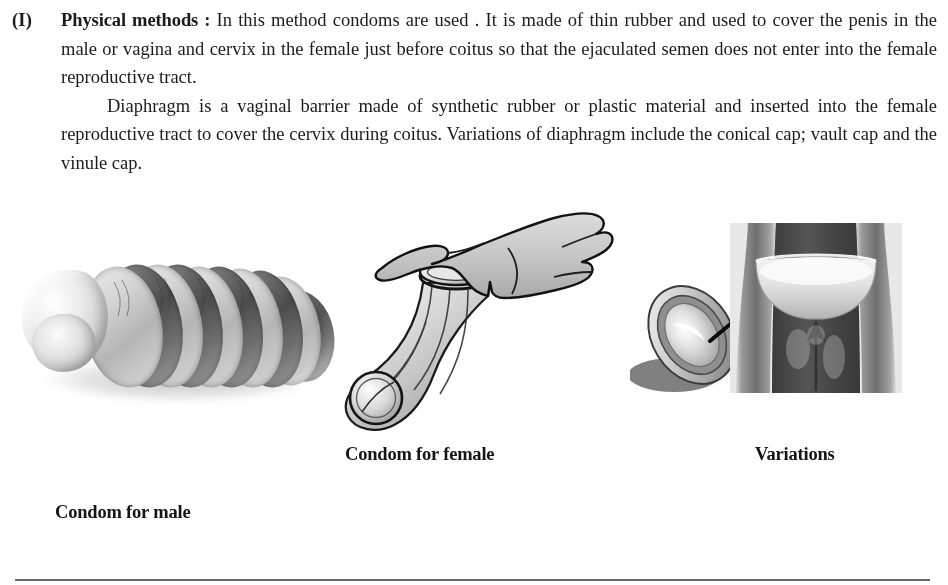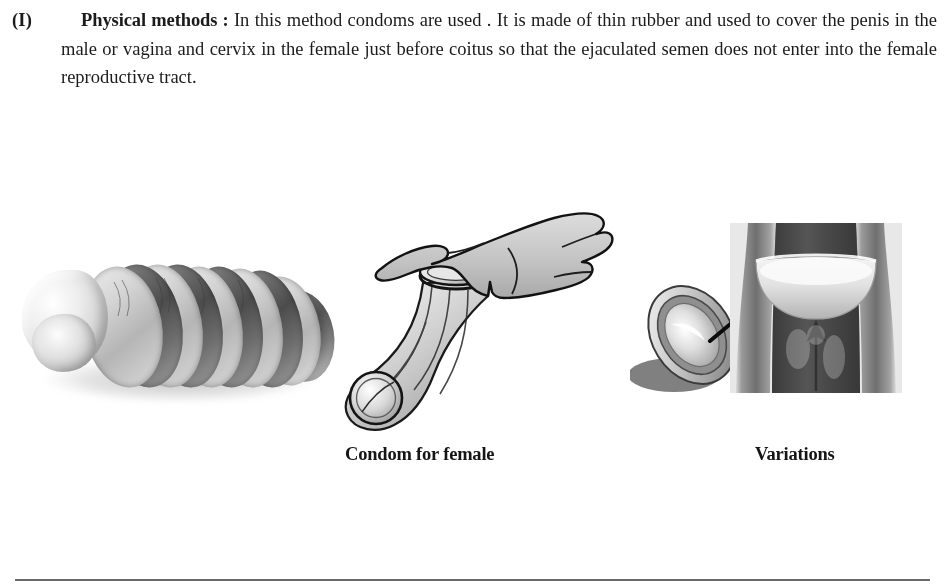--- a/index.html
+++ b/index.html
@@ -41,21 +41,20 @@
   .sec-body {
     flex: 1 1 auto;
     font-size: 18.5px;
     line-height: 28.5px;
     text-align: justify;
     text-justify: inter-word;
   }
   .lead {
     font-weight: bold;
     letter-spacing: -.1px;
-    margin-left: 20px;
   }
   .para-indent {
     text-indent: 46px;
     display: block;
   }
 
   #section-physical {
     left: 0;
     top: 6px;
     width: 937px;
@@ -156,20 +155,21 @@
 </style>
 </head>
 <body>
 
 <div class="page">
 
   <div class="section" id="section-physical">
     <div class="sec-num">(I)</div>
     <div class="sec-body">
       <span class="lead">Physical methods :</span><span> In this method condoms are used . It is made of thin rubber and used to cover the penis in the male or vagina and cervix in the female just before coitus so that the ejaculated semen does not enter into the female reproductive tract.</span>
+      <span class="para-indent">Diaphragm is a vaginal barrier made of synthetic rubber or plastic material and inserted into the female reproductive tract to cover the cervix during coitus. Variations of diaphragm include the conical cap; vault cap and the vinule cap.</span>
     </div>
   </div>
 
   <div class="figures">
 
     <div class="figure" id="fig-condom-male">
       <div class="male-wrap">
         <div class="mc-shadow"></div>
 
         <div class="ring ring-dark" style="left:250px; top:42px; width:66px; height:92px; transform:rotate(-10deg);"></div>
@@ -198,20 +198,21 @@
           <g stroke="#3d3d3d" stroke-width="1" fill="none" opacity=".55">
             <path d="M96,34 q10,16 4,34"></path>
             <path d="M104,32 q11,17 5,36"></path>
             <path d="M138,30 q10,17 4,35"></path>
             <path d="M146,30 q10,17 4,35"></path>
             <path d="M180,30 q10,17 4,35"></path>
             <path d="M220,32 q9,16 3,33"></path>
           </g>
         </svg>
       </div>
+      <div class="caption" style="left:37px; top:254px;">Condom for male</div>
     </div>
 
     <div class="figure" id="fig-condom-female">
       <svg width="292" height="250" viewBox="0 0 292 250">
         <defs>
           <linearGradient id="handGrad" x1="0" y1="0" x2="0" y2="1">
             <stop offset="0%" stop-color="#dcdcdc"></stop>
             <stop offset="55%" stop-color="#c4c4c4"></stop>
             <stop offset="100%" stop-color="#a9a9a9"></stop>
           </linearGradient>

